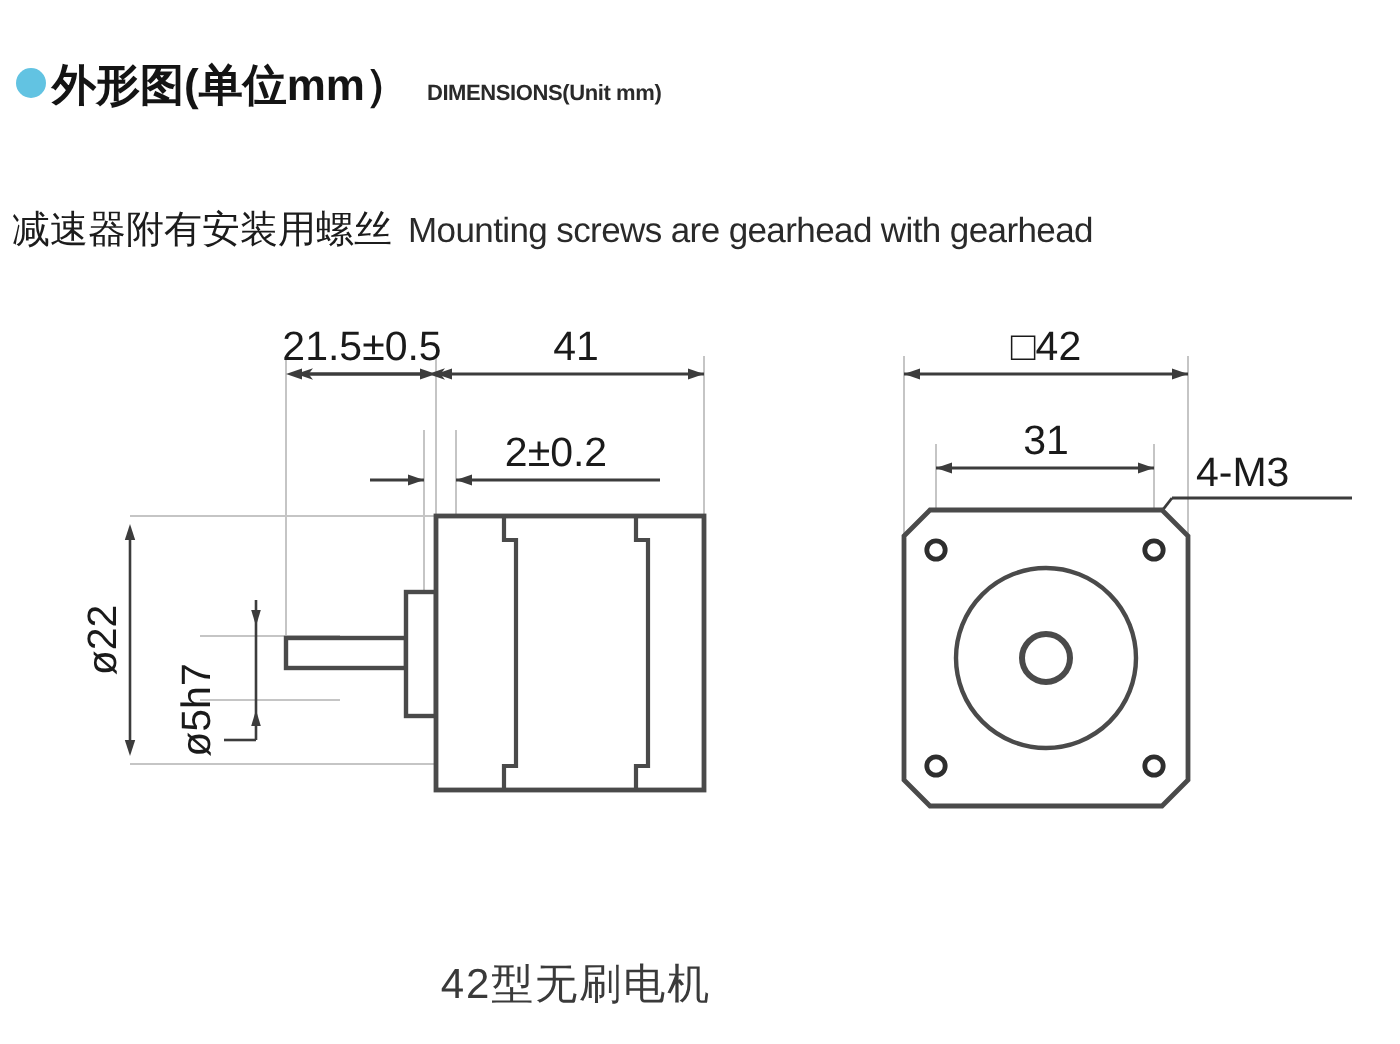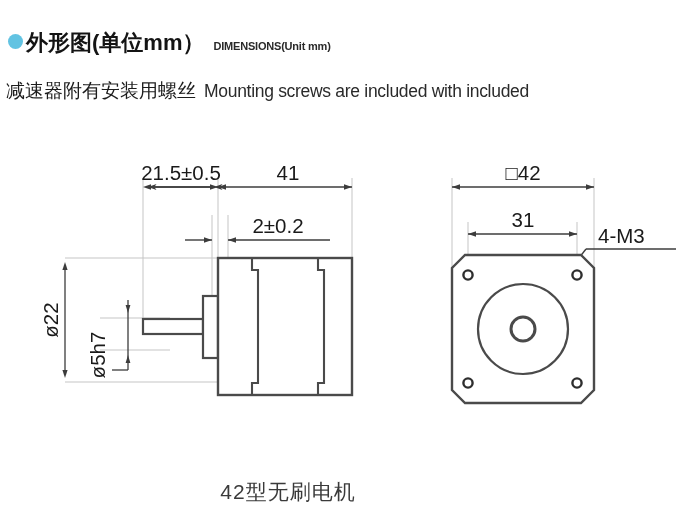--- a/index.html
+++ b/index.html
@@ -64,20 +64,21 @@
     left: 6px;
     top: 78px;
     display: flex;
     align-items: baseline;
     white-space: nowrap;
   }
   #subtitle-cn {
     font-size: 19px;
     color: #1c1c1c;
     letter-spacing: 0px;
+    margin-top: 24px;
   }
   #subtitle-en {
     font-size: 17.5px;
     color: #2a2a2a;
     margin-left: 8px;
     letter-spacing: -0.3px;
   }
 
   
   #drawing {
@@ -106,21 +107,21 @@
 <div id="header">
 
   <div id="title-row">
     <span id="bullet"></span>
     <span id="title-cn">外形图(单位mm）</span>
     <span id="title-en">DIMENSIONS(Unit mm)</span>
   </div>
 
   <div id="subtitle-row">
     <span id="subtitle-cn">减速器附有安装用螺丝</span>
-    <span id="subtitle-en">Mounting screws are included with included</span>
+    <span id="subtitle-en">Mounting screws are gearhead with gearhead</span>
   </div>
 
 </div>
 
 <svg id="drawing" viewBox="0 0 700 522">
   <defs>
     <marker id="arrR" markerWidth="9" markerHeight="7" refX="8.5" refY="3.5" orient="auto" markerUnits="userSpaceOnUse">
       <path d="M0,0.6 L8.5,3.5 L0,6.4 L2.2,3.5 Z" fill="#3c3c3c"></path>
     </marker>
     <marker id="arrL" markerWidth="9" markerHeight="7" refX="8.5" refY="3.5" orient="auto" markerUnits="userSpaceOnUse">

